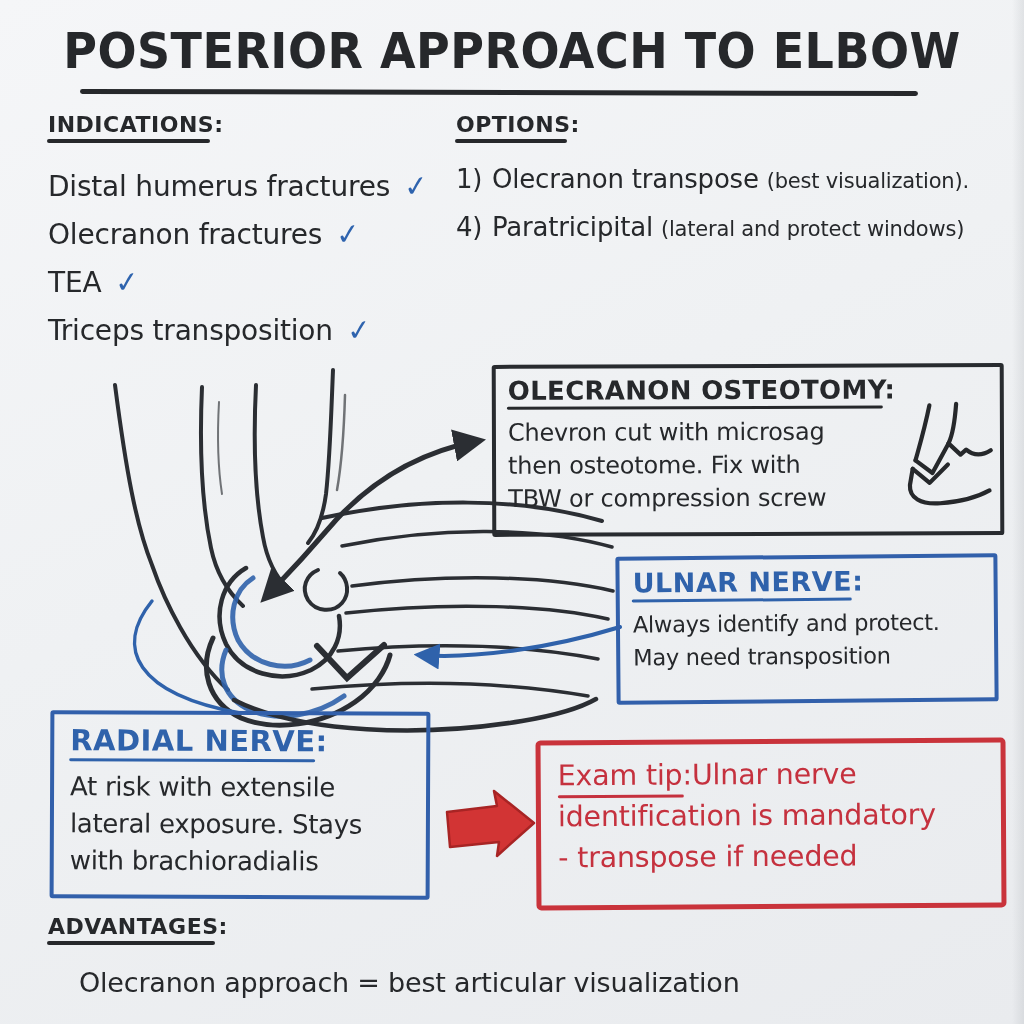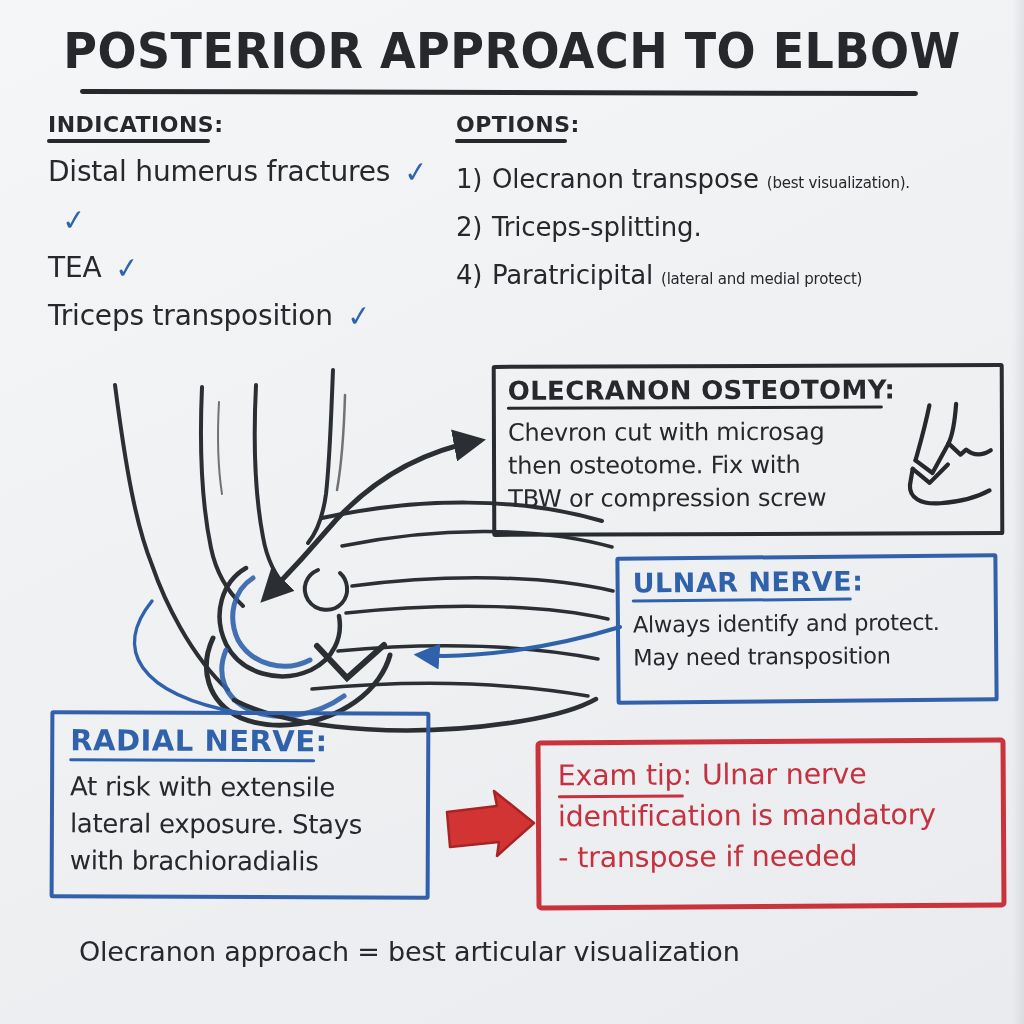--- a/index.html
+++ b/index.html
@@ -18,29 +18,29 @@
                      border-radius:3px; transform:rotate(0.15deg); }
 
   
   .sec-head { font-size:22px; font-weight:700; letter-spacing:0.5px; position:relative;
               display:inline-block; }
   .sec-head::after { content:''; position:absolute; left:-1px; right:13px; bottom:-6px;
                      height:4px; background:currentColor; border-radius:2px; }
 
   .indications { left:48px; top:112px; z-index:2; }
   .ind-items { margin-top:18px; font-size:28px; letter-spacing:-0.2px; }
-  .ind-item { height:48px; display:flex; align-items:flex-start; white-space:nowrap; }
+  .ind-item { height:48px; display:flex; align-items:flex-end; white-space:nowrap; }
   .check { color:#2e63ae; font-size:29px; font-weight:700; margin-left:14px;
            transform:rotate(-6deg); }
 
   .options { left:456px; top:112px; z-index:2; }
   .opt-items { margin-top:18px; font-size:26px; letter-spacing:-0.2px; }
   .opt-item { height:48px; line-height:48px; white-space:nowrap; }
   .opt-num { display:inline-block; width:36px; }
-  .opt-note { font-size:15px; margin-left:8px; letter-spacing:-0.2px; }
+  .opt-note { font-size:21px; margin-left:8px; letter-spacing:-0.2px; }
 
   
   .sketch { left:0; top:0; width:1024px; height:1024px; z-index:1; }
 
   
   .cbox { box-sizing:border-box; z-index:2; border-radius:3px; }
   .bhead { position:relative; display:inline-block; font-weight:700; }
   .bhead::after { content:''; position:absolute; left:-1px; right:12px; bottom:-4px;
                   height:3.5px; background:currentColor; border-radius:2px; }
 
@@ -61,68 +61,66 @@
   .radial-box { left:50px; top:711px; width:380px; height:188px; border:4px solid #3260ab;
                 transform:rotate(0.25deg); padding:9px 16px; }
   .radial-box .bhead { font-size:29px; letter-spacing:0.5px; }
   .radial-lines { margin-top:11px; font-size:26px; line-height:37px; letter-spacing:-0.3px;
                   color:#26282b; }
 
   .exam-box { left:536px; top:739px; width:470px; height:170px; border:5px solid #c9333b;
               border-radius:5px; transform:rotate(-0.35deg); padding:10px 17px;
               color:#c5313e; }
   .exam-line { font-size:28.5px; line-height:41px; letter-spacing:-0.2px; white-space:nowrap; }
-  .exam-label { position:relative; display:inline-block; margin-right:10px; }
+  .exam-label { position:relative; display:inline-block; }
   .exam-label::after { content:''; position:absolute; left:0; right:8px; bottom:-2px;
                        height:3px; background:currentColor; border-radius:2px; }
 
   .advantages { left:48px; top:914px; z-index:2; }
-  .adv-line { margin-top:22px; margin-left:31px; font-size:27px; letter-spacing:-0.2px; }
+  .adv-line { margin-top:28px; margin-left:31px; font-size:27px; letter-spacing:-0.2px; }
 
   .board-edge { right:0; top:0; width:12px; height:1024px;
                 background:linear-gradient(to right, rgba(100,106,114,0), rgba(100,106,114,0.12)); }
 </style>
 </head>
 <body>
 
 <div class="abs title">POSTERIOR APPROACH TO ELBOW</div>
 <div class="abs title-underline"></div>
 
 <section class="abs indications">
   <span class="sec-head">INDICATIONS:</span>
   <div class="ind-items">
     <div class="ind-item">
       <span>Distal humerus fractures</span>
       <span class="check">✓</span>
     </div>
     <div class="ind-item">
+      <span>Olecranon fractures</span>
       <span class="check">✓</span>
     </div>
     <div class="ind-item">
       <span>TEA</span>
       <span class="check">✓</span>
     </div>
     <div class="ind-item">
       <span>Triceps transposition</span>
       <span class="check">✓</span>
     </div>
   </div>
 </section>
 
 <section class="abs options">
   <span class="sec-head">OPTIONS:</span>
   <div class="opt-items">
     <div class="opt-item">
       <span class="opt-num">1)</span><span>Olecranon transpose</span><span class="opt-note">(best visualization).</span>
     </div>
     <div class="opt-item">
-      <span class="opt-num">2)</span><span>Triceps-splitting.</span><span class="opt-note"></span>
-    </div>
-    <div class="opt-item">
-      <span class="opt-num">4)</span><span>Paratricipital</span><span class="opt-note">(lateral and medial protect)</span>
+      <span class="opt-num">4)</span><span>Paratricipital</span><span class="opt-note">(lateral and protect windows)</span>
     </div>
   </div>
 </section>
 
 <svg class="abs sketch" viewBox="0 0 1024 1024">
   <defs>
     <marker id="mB" viewBox="0 0 10 10" refX="7.5" refY="5" markerWidth="6.5" markerHeight="6.5" orient="auto-start-reverse">
       <path d="M0,0 L10,5 L0,10 z" fill="#2b2e33"></path>
     </marker>
     <marker id="mBlue" viewBox="0 0 10 10" refX="7.5" refY="5" markerWidth="6.5" markerHeight="6.5" orient="auto-start-reverse">
@@ -201,16 +199,17 @@
 
 <div class="abs cbox exam-box">
   <div class="exam-line">
     <span class="exam-label">Exam tip:</span><span>Ulnar nerve</span>
   </div>
   <div class="exam-line">identification is mandatory</div>
   <div class="exam-line">- transpose if needed</div>
 </div>
 
 <section class="abs advantages">
+  <span class="sec-head">ADVANTAGES:</span>
   <div class="adv-line">Olecranon approach = best articular visualization</div>
 </section>
 
 <div class="abs board-edge"></div>
 
 </body></html>

